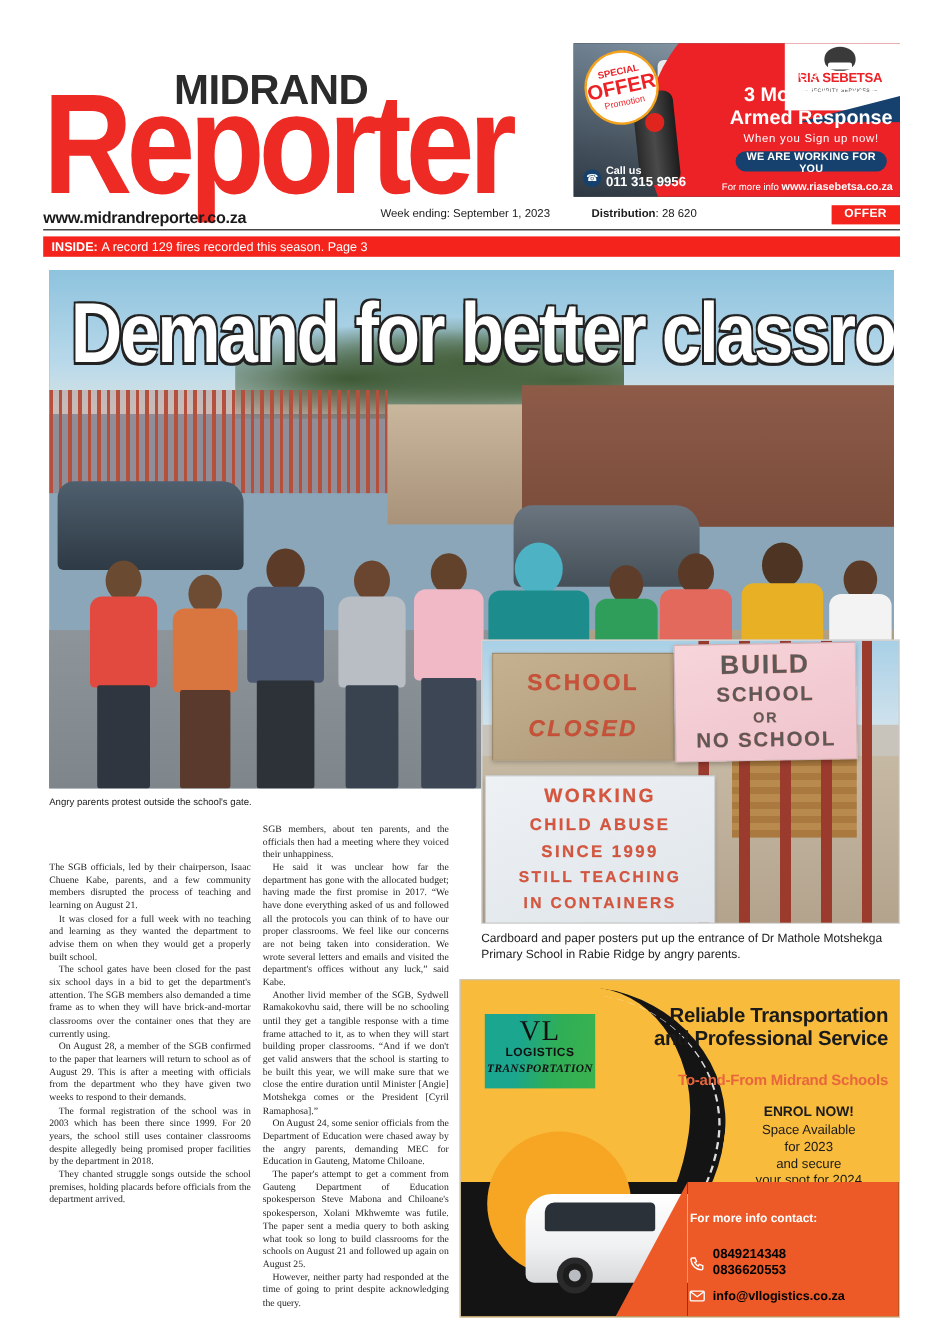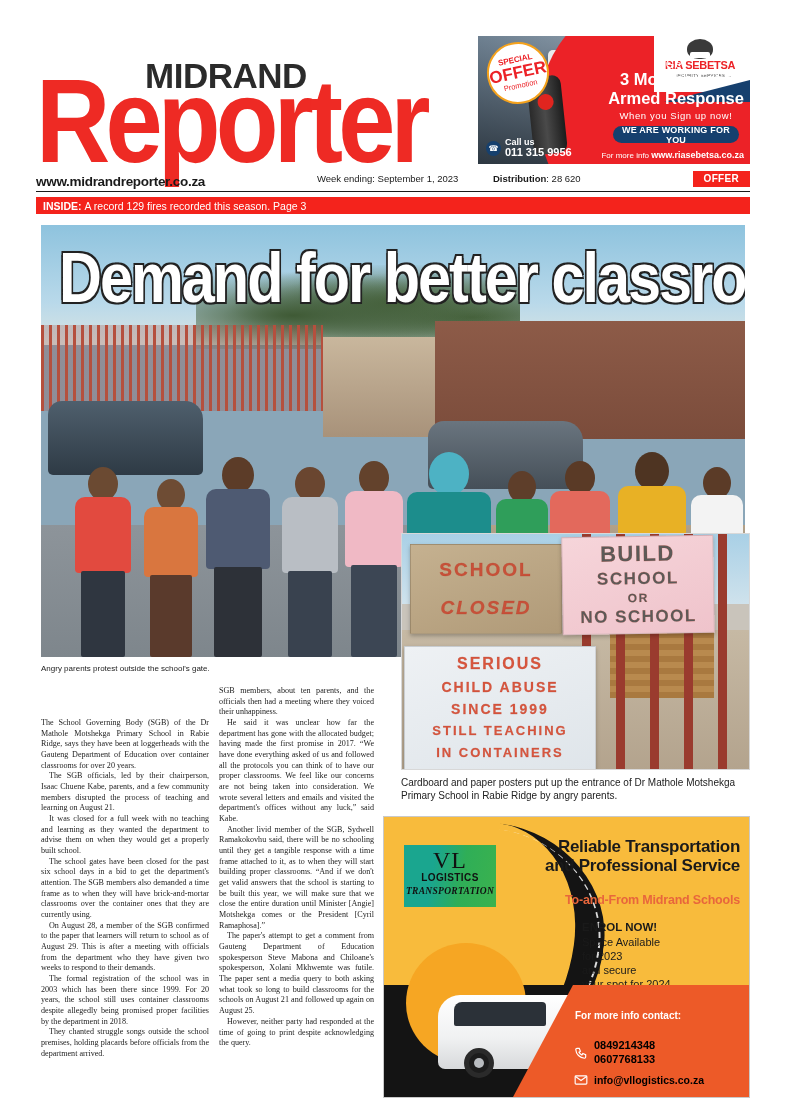--- a/index.html
+++ b/index.html
@@ -365,21 +365,21 @@
   .vl-logo .vl3{ font-family:"Liberation Serif",serif; font-style:italic; font-weight:bold; font-size:9.5px; color:#111; margin-top:3px; letter-spacing:.3px;}
   .vlad-h {
     position:absolute; right:9px; top:20px; width:196px; text-align:right;
     font-size:17px; font-weight:bold; color:#1a1a1a; line-height:1.13; letter-spacing:-0.3px;
   }
   .vlad-sub {
     position:absolute; right:9px; top:76px; width:196px; text-align:right;
     font-size:12.5px; font-weight:bold; color:#e8663c; letter-spacing:-0.2px;
   }
   .vlad-enrol {
-    position:absolute; right:17px; top:103px; width:150px; text-align:left;
+    position:absolute; right:0; top:103px; width:150px; text-align:center;
     font-size:11px; color:#1a1a1a; line-height:1.28;
   }
   .vlad-enrol .strong { font-weight:bold; font-size:11.5px; }
   .vlad-van {
     position:absolute; left:54px; bottom:28px; width:208px; height:74px;
     background: linear-gradient(180deg,#ffffff 0%, #f0f1f2 58%, #d7d9db 100%);
     border-radius: 22px 16px 7px 7px;
   }
   .vlad-van:before{
     content:""; position:absolute; left:16px; top:7px; width:92px; height:24px;
@@ -537,33 +537,33 @@
       <div class="p-legs" style="top:102px; width:42px; height:88px; background:#8e3044;"></div>
     </div>
 
     <div class="hero-head">Demand for better classrooms</div>
   </div>
 
   <div class="hero-cap">Angry parents protest outside the school's gate.</div>
 
 
   <div class="col col1">
-    <p>The School Governing Body (SGB) of the Dr Mathole Motshekga Primary School in Rabie Ridge, says they have been at loggerheads with the Gauteng Department of Education over container classrooms for over 20 years.</p>
     <p>The SGB officials, led by their chairperson, Isaac Chuene Kabe, parents, and a few community members disrupted the process of teaching and learning on August 21.</p>
     <p>It was closed for a full week with no teaching and learning as they wanted the department to advise them on when they would get a properly built school.</p>
     <p>The school gates have been closed for the past six school days in a bid to get the department's attention. The SGB members also demanded a time frame as to when they will have brick-and-mortar classrooms over the container ones that they are currently using.</p>
     <p>On August 28, a member of the SGB confirmed to the paper that learners will return to school as of August 29. This is after a meeting with officials from the department who they have given two weeks to respond to their demands.</p>
     <p>The formal registration of the school was in 2003 which has been there since 1999. For 20 years, the school still uses container classrooms despite allegedly being promised proper facilities by the department in 2018.</p>
     <p>They chanted struggle songs outside the school premises, holding placards before officials from the department arrived.</p>
   </div>
 
   <div class="col col2">
     <p>SGB members, about ten parents, and the officials then had a meeting where they voiced their unhappiness.</p>
     <p>He said it was unclear how far the department has gone with the allocated budget; having made the first promise in 2017. “We have done everything asked of us and followed all the protocols you can think of to have our proper classrooms. We feel like our concerns are not being taken into consideration. We wrote several letters and emails and visited the department's offices without any luck,” said Kabe.</p>
     <p>Another livid member of the SGB, Sydwell Ramakokovhu said, there will be no schooling until they get a tangible response with a time frame attached to it, as to when they will start building proper classrooms. “And if we don't get valid answers that the school is starting to be built this year, we will make sure that we close the entire duration until Minister [Angie] Motshekga comes or the President [Cyril Ramaphosa].”</p>
+    <p>On August 24, some senior officials from the Department of Education were chased away by the angry parents, demanding MEC for Education in Gauteng, Matome Chiloane.</p>
     <p>The paper's attempt to get a comment from Gauteng Department of Education spokesperson Steve Mabona and Chiloane's spokesperson, Xolani Mkhwemte was futile. The paper sent a media query to both asking what took so long to build classrooms for the schools on August 21 and followed up again on August 25.</p>
     <p>However, neither party had responded at the time of going to print despite acknowledging the query.</p>
   </div>
 
   <div class="inset">
     <div class="inset-sky"></div>
     <div class="inset-ground"></div>
     <div class="inset-wood"></div>
     <div class="inset-gate"></div>
 
@@ -573,21 +573,21 @@
     </div>
 
     <div class="placard pl-pink">
       <div class="pl-txt" style="top:4px; font-size:22px;">BUILD</div>
       <div class="pl-txt" style="top:32px; font-size:17px;">SCHOOL</div>
       <div class="pl-txt" style="top:54px; font-size:12px;">OR</div>
       <div class="pl-txt" style="top:70px; font-size:17px;">NO SCHOOL</div>
     </div>
 
     <div class="placard pl-white">
-      <div class="pl-txt" style="top:8px; font-size:16px;">SERIOUS</div>
+      <div class="pl-txt" style="top:8px; font-size:16px;">WORKING</div>
       <div class="pl-txt" style="top:32px; font-size:14px;">CHILD ABUSE</div>
       <div class="pl-txt" style="top:54px; font-size:14px;">SINCE 1999</div>
       <div class="pl-txt" style="top:76px; font-size:13px;">STILL TEACHING</div>
       <div class="pl-txt" style="top:98px; font-size:13px;">IN CONTAINERS</div>
     </div>
   </div>
 
   <div class="inset-cap">Cardboard and paper posters put up the entrance of Dr Mathole Motshekga Primary School in Rabie Ridge by angry parents.</div>
 
   <div class="vlad">
@@ -631,21 +631,21 @@
 
     <div class="vlad-contact">For more info contact:</div>
 
     <div class="vlad-rows">
       <div class="vl-row">
         <svg class="ic" viewBox="0 0 24 24" fill="none" stroke="#fff" stroke-width="2">
           <path d="M5 4h4l2 5-2.5 1.5a11 11 0 0 0 5 5L15 13l5 2v4a2 2 0 0 1-2 2A16 16 0 0 1 3 6a2 2 0 0 1 2-2z"></path>
         </svg>
         <div class="vl-nums">
           <div>0849214348</div>
-          <div>0607768133</div>
+          <div>0836620553</div>
         </div>
       </div>
       <div class="vl-row vl-mail-row" style="margin-top:7px;">
         <svg class="ic" viewBox="0 0 24 24" fill="none" stroke="#fff" stroke-width="2">
           <rect x="2" y="5" width="20" height="14" rx="1.5"></rect>
             <path d="M2.5 6l9.5 7 9.5-7"></path>
         </svg>
         <div class="vl-mail" style="margin-top:0;">info@vllogistics.co.za</div>
       </div>
     </div>

